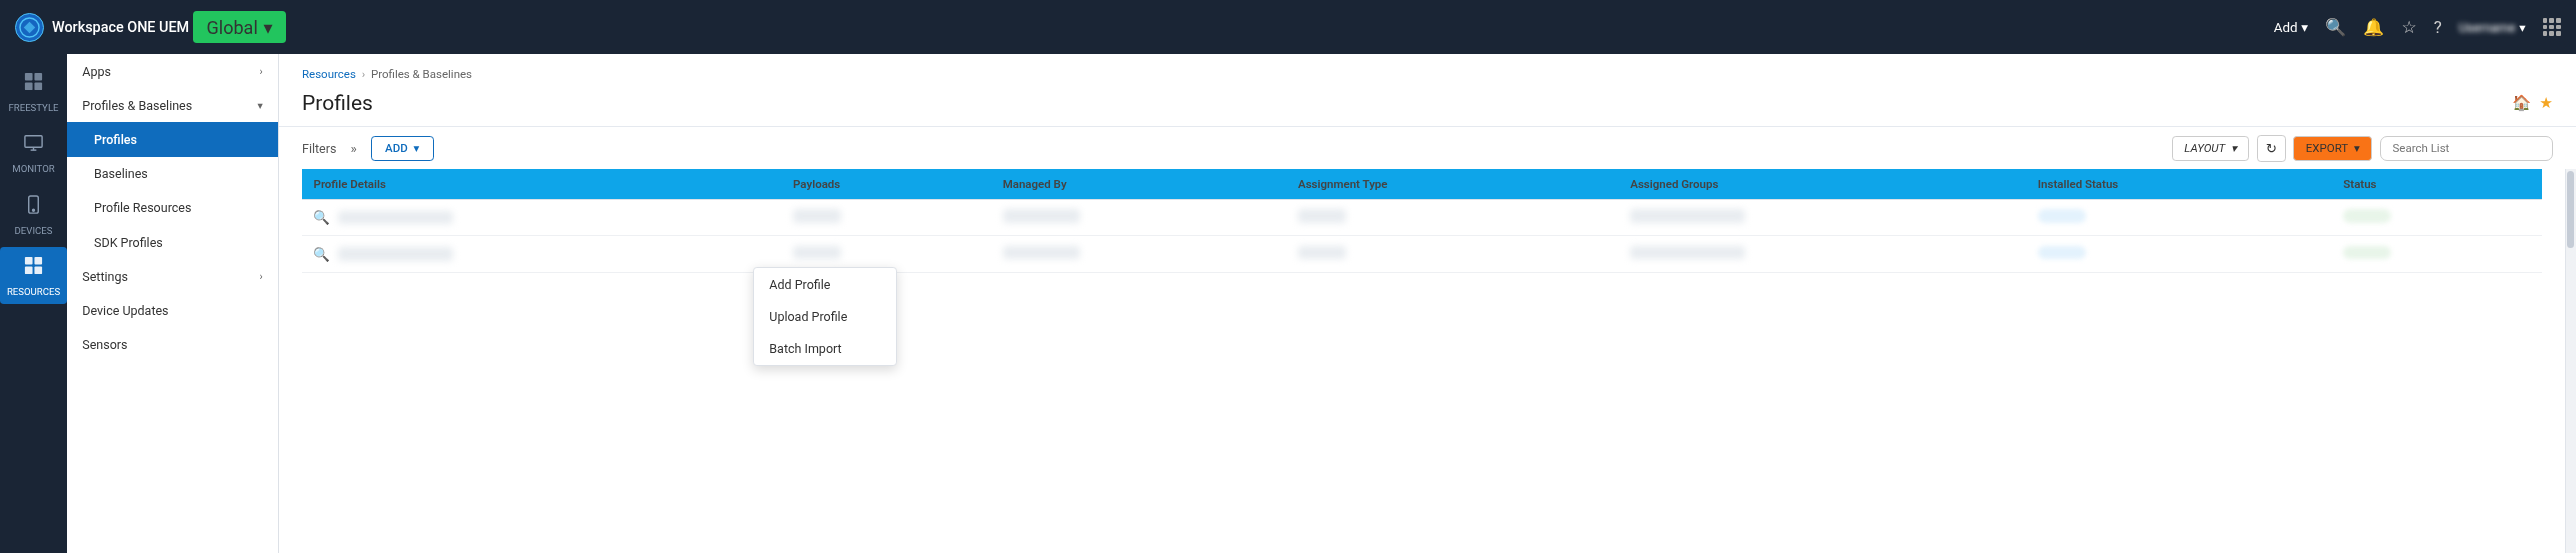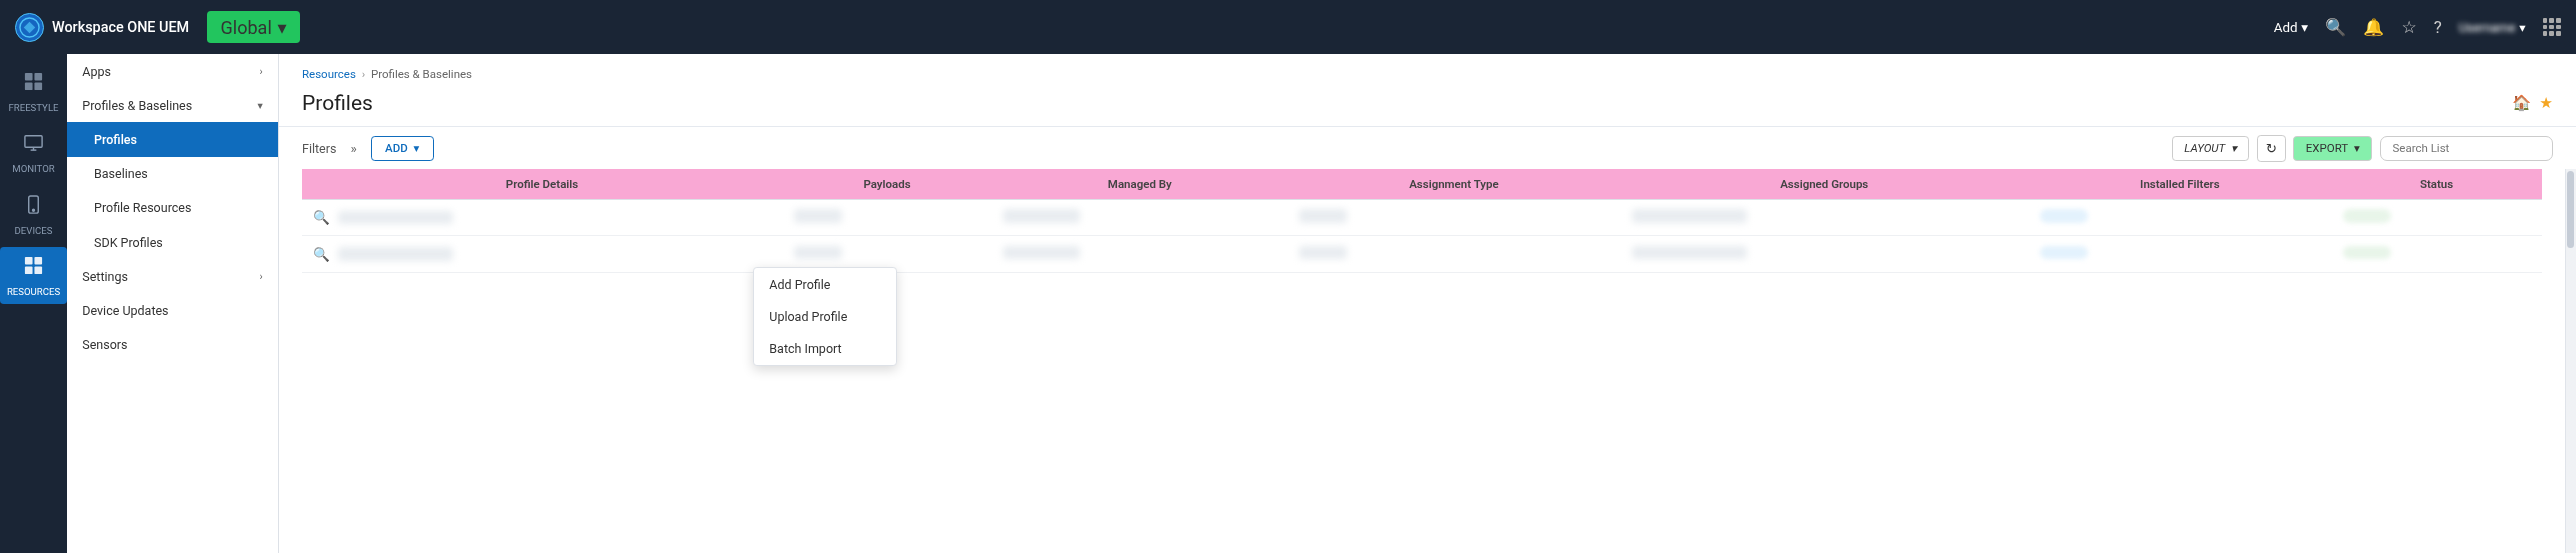--- a/index.html
+++ b/index.html
@@ -3,21 +3,21 @@
   <meta charset="utf-8">
   <style>
     * { box-sizing: border-box; margin: 0; padding: 0; font-family: -apple-system, BlinkMacSystemFont, 'Segoe UI', Roboto, sans-serif; }
     body { background: #f4f6f8; overflow: hidden; width: 2576px; height: 554px; }
 
     
     .top-nav {
       display: flex; align-items: center; justify-content: space-between;
       background: #1a2535; height: 54px; padding: 0 15.3px; position: fixed; top: 0; left: 0; right: 0; z-index: 100;
     }
-    .top-nav-left { display: flex; align-items: center; gap: 18px; }
+    .top-nav-left { display: flex; align-items: center; gap: 4px; }
     .app-logo { display: flex; align-items: center; gap: 7.7px; color: white; font-size: 14.4px; font-weight: 500; }
     .logo-icon { width: 29px; height: 29px; background: #1565c0; border-radius: 50%; display: flex; align-items: center; justify-content: center; color: white; font-size: 11.5px; font-weight: bold; border: 1.9px solid #4fc3f7; }
     .global-btn {
       background: #22c55e; color: #333; border: none; padding: 5.8px 13.4px; border-radius: 3.8px;
       font-size: 18px; cursor: pointer; display: flex; align-items: center; gap: 5.8px;
     }
     .top-nav-right { display: flex; align-items: center; gap: 17px; color: white; }
     .top-nav-right .add-btn {
       background: transparent; color: white; border: none; font-size: 13.4px; cursor: pointer;
       display: flex; align-items: center; gap: 3.8px;
@@ -90,34 +90,34 @@
     .layout-btn {
       background: white; border: 1px solid #ccc; color: #333;
       padding: 4.8px 11.5px; border-radius: 3.8px; font-size: 11.5px; cursor: pointer;
       display: flex; align-items: center; gap: 5.8px; font-style: italic;
     }
     .refresh-btn {
       background: white; border: 1px solid #ccc; color: #333;
       padding: 4.8px 7.7px; border-radius: 3.8px; font-size: 13.4px; cursor: pointer;
     }
     .export-btn {
-      background: #86efac; border: 1px solid #ccc; color: #333;
+      background: #f97316; border: 1px solid #ccc; color: #333;
       padding: 4.8px 11.5px; border-radius: 3.8px; font-size: 11.5px; cursor: pointer;
       display: flex; align-items: center; gap: 5.8px;
     }
     .search-input {
       border: 1px solid #ccc; border-radius: 7px; padding: 4.8px 11.5px;
       font-size: 11.5px; width: 173px; outline: none;
     }
 
     
     .table-wrapper { flex: 1; overflow: auto; padding: 0 23px; }
     .data-table { width: 100%; border-collapse: collapse; font-size: 11.5px; }
     .data-table th {
-      background: #f9a8d4; text-align: center; padding: 7.7px 11.5px;
+      background: #0ea5e9; text-align: left; padding: 7.7px 11.5px;
       font-weight: 600; color: #444; border-bottom: 1.4px solid #dde1e7; white-space: nowrap;
     }
     .data-table td {
       padding: 9.6px 11.5px; border-bottom: 1px solid #eef0f3; color: #555;
     }
     .blurred { filter: blur(3.8px); color: #bbb; background: #e8ecf0; border-radius: 3.8px; display: inline-block; min-width: 77px; height: 13.4px; }
     .blurred-wide { filter: blur(3.8px); color: #bbb; background: #e8ecf0; border-radius: 3.8px; display: inline-block; min-width: 115px; height: 13.4px; }
     .blurred-sm { filter: blur(3.8px); color: #bbb; background: #e8ecf0; border-radius: 3.8px; display: inline-block; min-width: 48px; height: 13.4px; }
     .row-icon { color: #999; font-size: 13.4px; }
     .badge-blue { background: #e3f2fd; color: #1565c0; padding: 1.9px 7.7px; border-radius: 9.6px; font-size: 10.5px; display: inline-block; }
@@ -315,21 +315,21 @@
       <div style="display:flex;flex:1;overflow:hidden">
         <div class="table-wrapper">
           <table class="data-table">
             <thead>
               <tr>
                 <th>Profile Details</th>
                 <th>Payloads</th>
                 <th>Managed By</th>
                 <th>Assignment Type</th>
                 <th>Assigned Groups</th>
-                <th>Installed Filters</th>
+                <th>Installed Status</th>
                 <th>Status</th>
               </tr>
             </thead>
             <tbody>
               <tr>
                 <td>
                   <div style="display:flex;align-items:center;gap:7.7px">
                     <span class="row-icon">🔍</span>
                     <span class="blurred-wide"></span>
                   </div>

